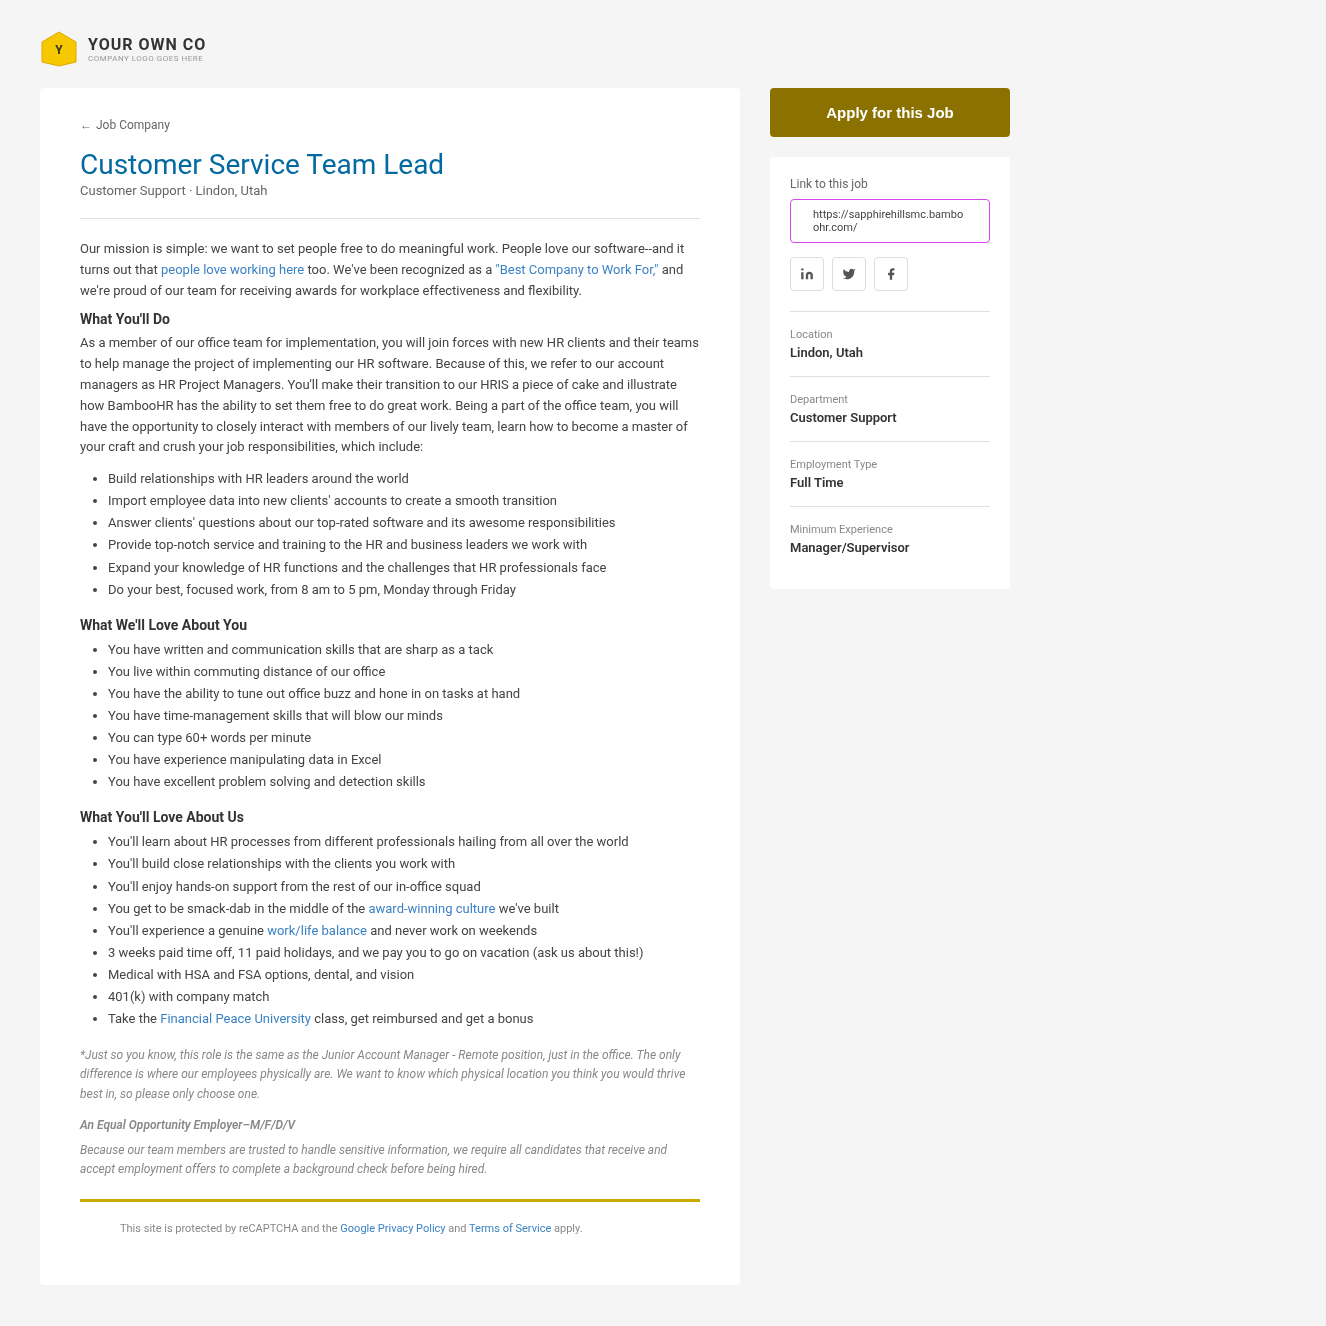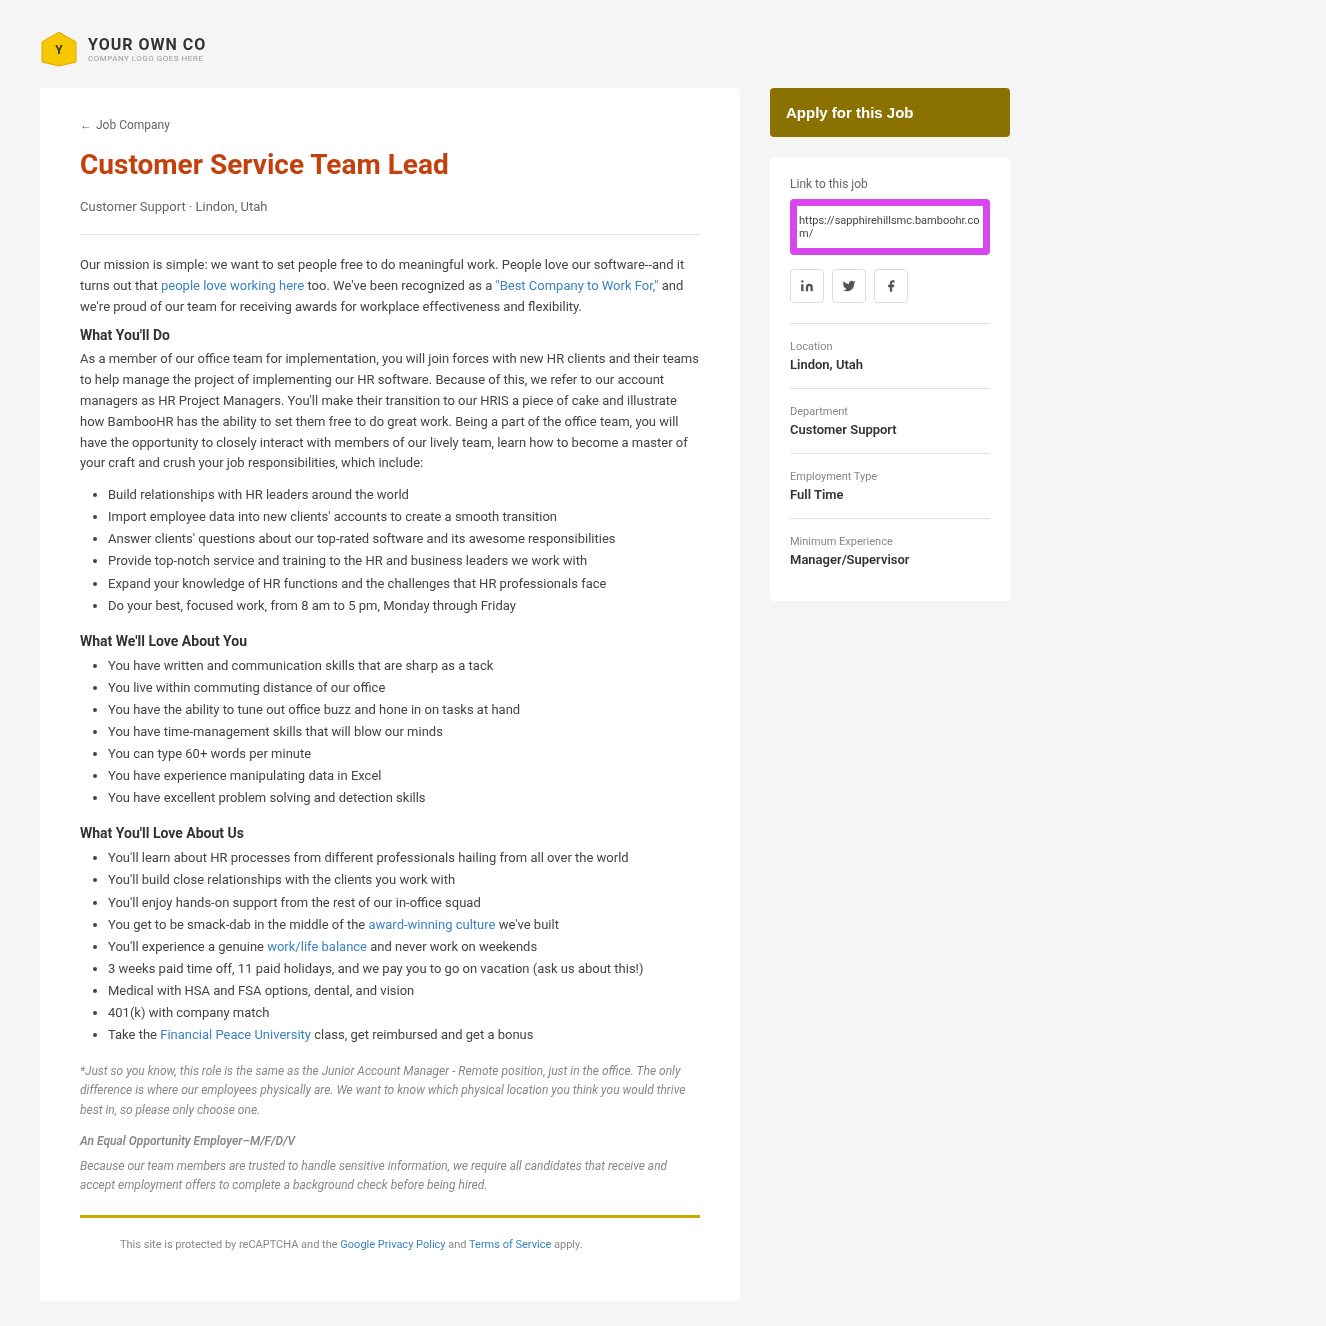--- a/index.html
+++ b/index.html
@@ -60,23 +60,23 @@
     .breadcrumb {
       font-size: 12px;
       color: #666;
       margin-bottom: 16px;
       display: flex;
       align-items: center;
       gap: 4px;
     }
     .job-title {
       font-size: 28px;
-      font-weight: 700;
-      color: #c2410c;
-      margin-bottom: 18px;
+      font-weight: 400;
+      color: #0369a1;
+      margin-bottom: 2px;
     }
     .job-subtitle {
       font-size: 13px;
       color: #666;
       margin-bottom: 20px;
     }
     .divider {
       border: none;
       border-top: 1px solid #e0e0e0;
       margin-bottom: 20px;
@@ -130,37 +130,37 @@
       display: block;
       width: 100%;
       background: #8b7200;
       color: #fff;
       border: none;
       padding: 16px;
       font-size: 15px;
       font-weight: 600;
       border-radius: 4px;
       cursor: pointer;
-      text-align: left;
+      text-align: center;
       margin-bottom: 20px;
     }
     .sidebar-card {
       background: #fff;
       border-radius: 4px;
       padding: 20px;
     }
     .link-to-job-label {
       font-size: 12px;
       color: #666;
       margin-bottom: 8px;
     }
     .job-url-box {
-      border: 7px solid #d946ef;
-      border-radius: 4px;
-      padding: 8px 2px;
+      border: 1px solid #d946ef;
+      border-radius: 4px;
+      padding: 8px 22px;
       font-size: 11px;
       color: #444;
       margin-bottom: 14px;
       word-break: break-all;
     }
     .social-buttons {
       display: flex;
       gap: 8px;
       margin-bottom: 20px;
     }

